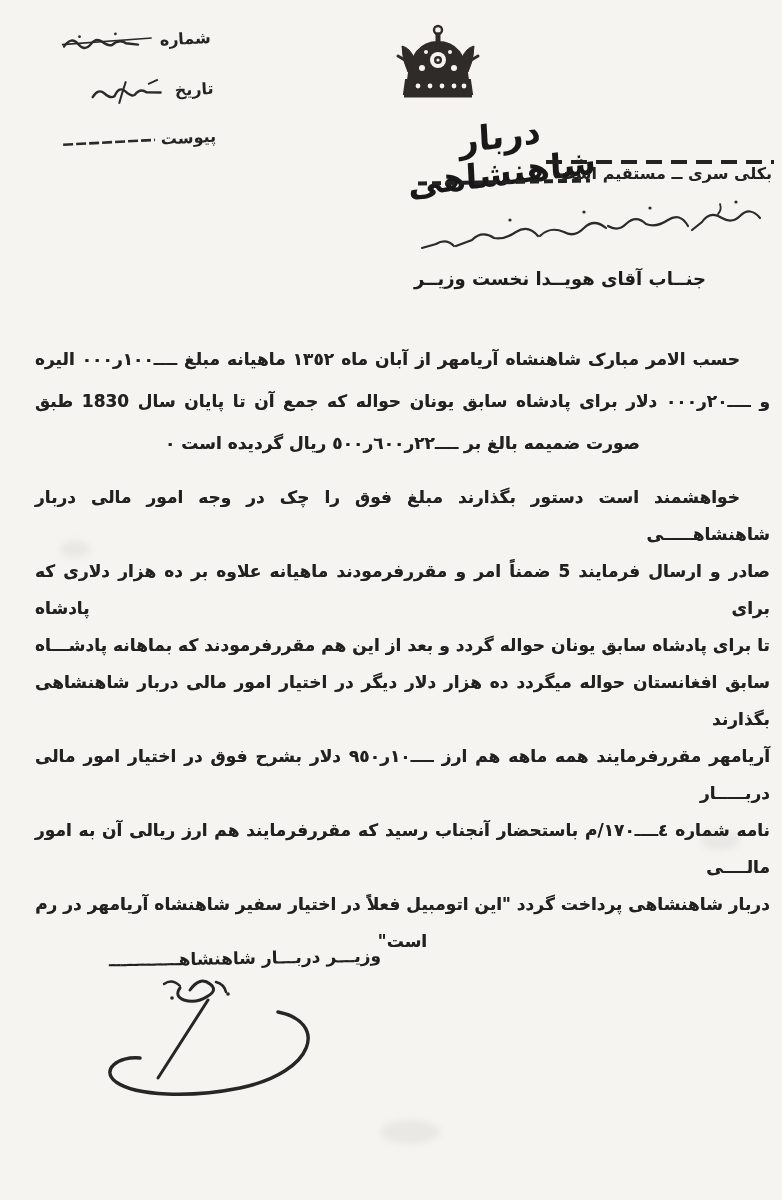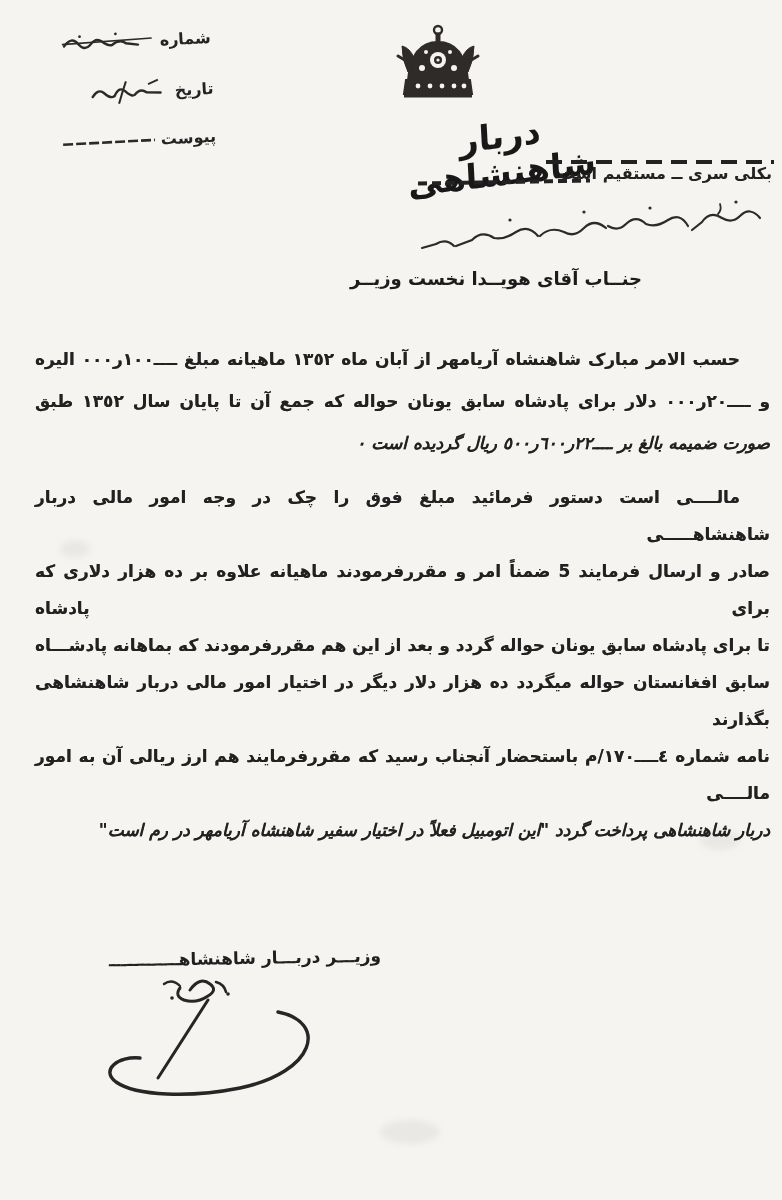--- a/index.html
+++ b/index.html
@@ -38,36 +38,36 @@
     font-size:16px;font-weight:bold;text-align:right;color:#222;margin-top:32px;
   }
   .class-rule{
     position:absolute;right:8px;top:160px;width:228px;height:4px;
     background:repeating-linear-gradient(90deg,#222 0 16px,transparent 16px 25px);
   }
 
   
   .addressee{
     position:absolute;right:12px;top:268px;width:420px;
-    font-size:18px;font-weight:bold;text-align:left;color:#1c1c1c;
+    font-size:18px;font-weight:bold;text-align:center;color:#1c1c1c;
   }
 
   
   .body-text{position:absolute;left:35px;top:338px;width:735px;direction:rtl;}
   .para{margin:0 0 0 0;}
   .para1{line-height:42px;margin-bottom:15px;}
   .para2{line-height:37px;margin-bottom:33px;}
   .ln{
     font-size:17px;font-weight:bold;color:#212121;
     text-align:justify;text-align-last:justify;
     text-shadow:0 0 .5px rgba(20,20,20,.55);
     white-space:normal;
   }
   .ln-first{text-indent:30px;}
-  .ln-last{text-align:right;text-align-last:auto;font-style:italic;}
+  .ln-last{text-align:center;text-align-last:auto;}
 
   
   .sig-title{
     position:absolute;left:55px;top:948px;width:380px;
     font-size:17px;font-weight:bold;text-align:center;color:#1f1f1f;
     transform:rotate(-1deg);
   }
   .sig-svg{position:absolute;left:40px;top:960px;}
   .note-svg{position:absolute;left:388px;top:192px;}
 </style>
@@ -152,28 +152,29 @@
     <circle cx="262" cy="16" r="1.6" fill="#2b2b2b"></circle>
     <circle cx="196" cy="20" r="1.6" fill="#2b2b2b"></circle>
     <circle cx="122" cy="28" r="1.6" fill="#2b2b2b"></circle>
   </svg>
 
   <div class="addressee">جنــاب آقای هویــدا نخست وزیــر</div>
 
   <div class="body-text">
     <div class="para para1">
       <div class="ln ln-first">حسب الامر مبارک شاهنشاه آریامهر از آبان ماه ١٣٥٢ ماهیانه مبلغ ــــ١٠٠ر٠٠٠ الیره</div>
-      <div class="ln">و ــــ٢٠ر٠٠٠ دلار برای پادشاه سابق یونان حواله که جمع آن تا پایان سال ١٣٥٢ طبق</div>
+      <div class="ln">و ــــ٢٠ر٠٠٠ دلار برای پادشاه سابق یونان حواله که جمع آن تا پایان سال 1830 طبق</div>
       <div class="ln ln-last">صورت ضمیمه بالغ بر ــــ٢٢ر٦٠٠ر٥٠٠ ریال گردیده است ٠</div>
     </div>
     <div class="para para2">
-      <div class="ln ln-first">مالــــی است دستور فرمائید مبلغ فوق را چک در وجه امور مالی دربار شاهنشاهـــــی</div>
+      <div class="ln ln-first">خواهشمند است دستور بگذارند مبلغ فوق را چک در وجه امور مالی دربار شاهنشاهـــــی</div>
       <div class="ln">صادر و ارسال فرمایند 5 ضمناً امر و مقررفرمودند ماهیانه علاوه بر ده هزار دلاری که برای پادشاه</div>
       <div class="ln">تا برای پادشاه سابق یونان حواله گردد و بعد از این هم مقررفرمودند که بماهانه پادشـــاه</div>
       <div class="ln">سابق افغانستان حواله میگردد ده هزار دلار دیگر در اختیار امور مالی دربار شاهنشاهی بگذارند</div>
+      <div class="ln">آریامهر مقررفرمایند همه ماهه هم ارز ــــ١٠ر٩٥٠ دلار بشرح فوق در اختیار امور مالی دربـــــار</div>
       <div class="ln">نامه شماره ٤ــــ١٧٠/م باستحضار آنجناب رسید که مقررفرمایند هم ارز ریالی آن به امور مالــــی</div>
       <div class="ln ln-last">دربار شاهنشاهی پرداخت گردد "این اتومبیل فعلاً در اختیار سفیر شاهنشاه آریامهر در رم است"</div>
     </div>
 
   </div>
 
   <div class="sig-title">وزیـــر دربـــار شاهنشاهــــــــــــ</div>
   <svg class="sig-svg" width="320" height="150" viewBox="0 0 320 150">
     <g fill="none" stroke="#262626" stroke-linecap="round">
       <path d="M150 30 q10 -14 20 -6 q8 6 -2 12 q-12 8 -24 4 q-10 -4 -4 -12" stroke-width="3"></path>

